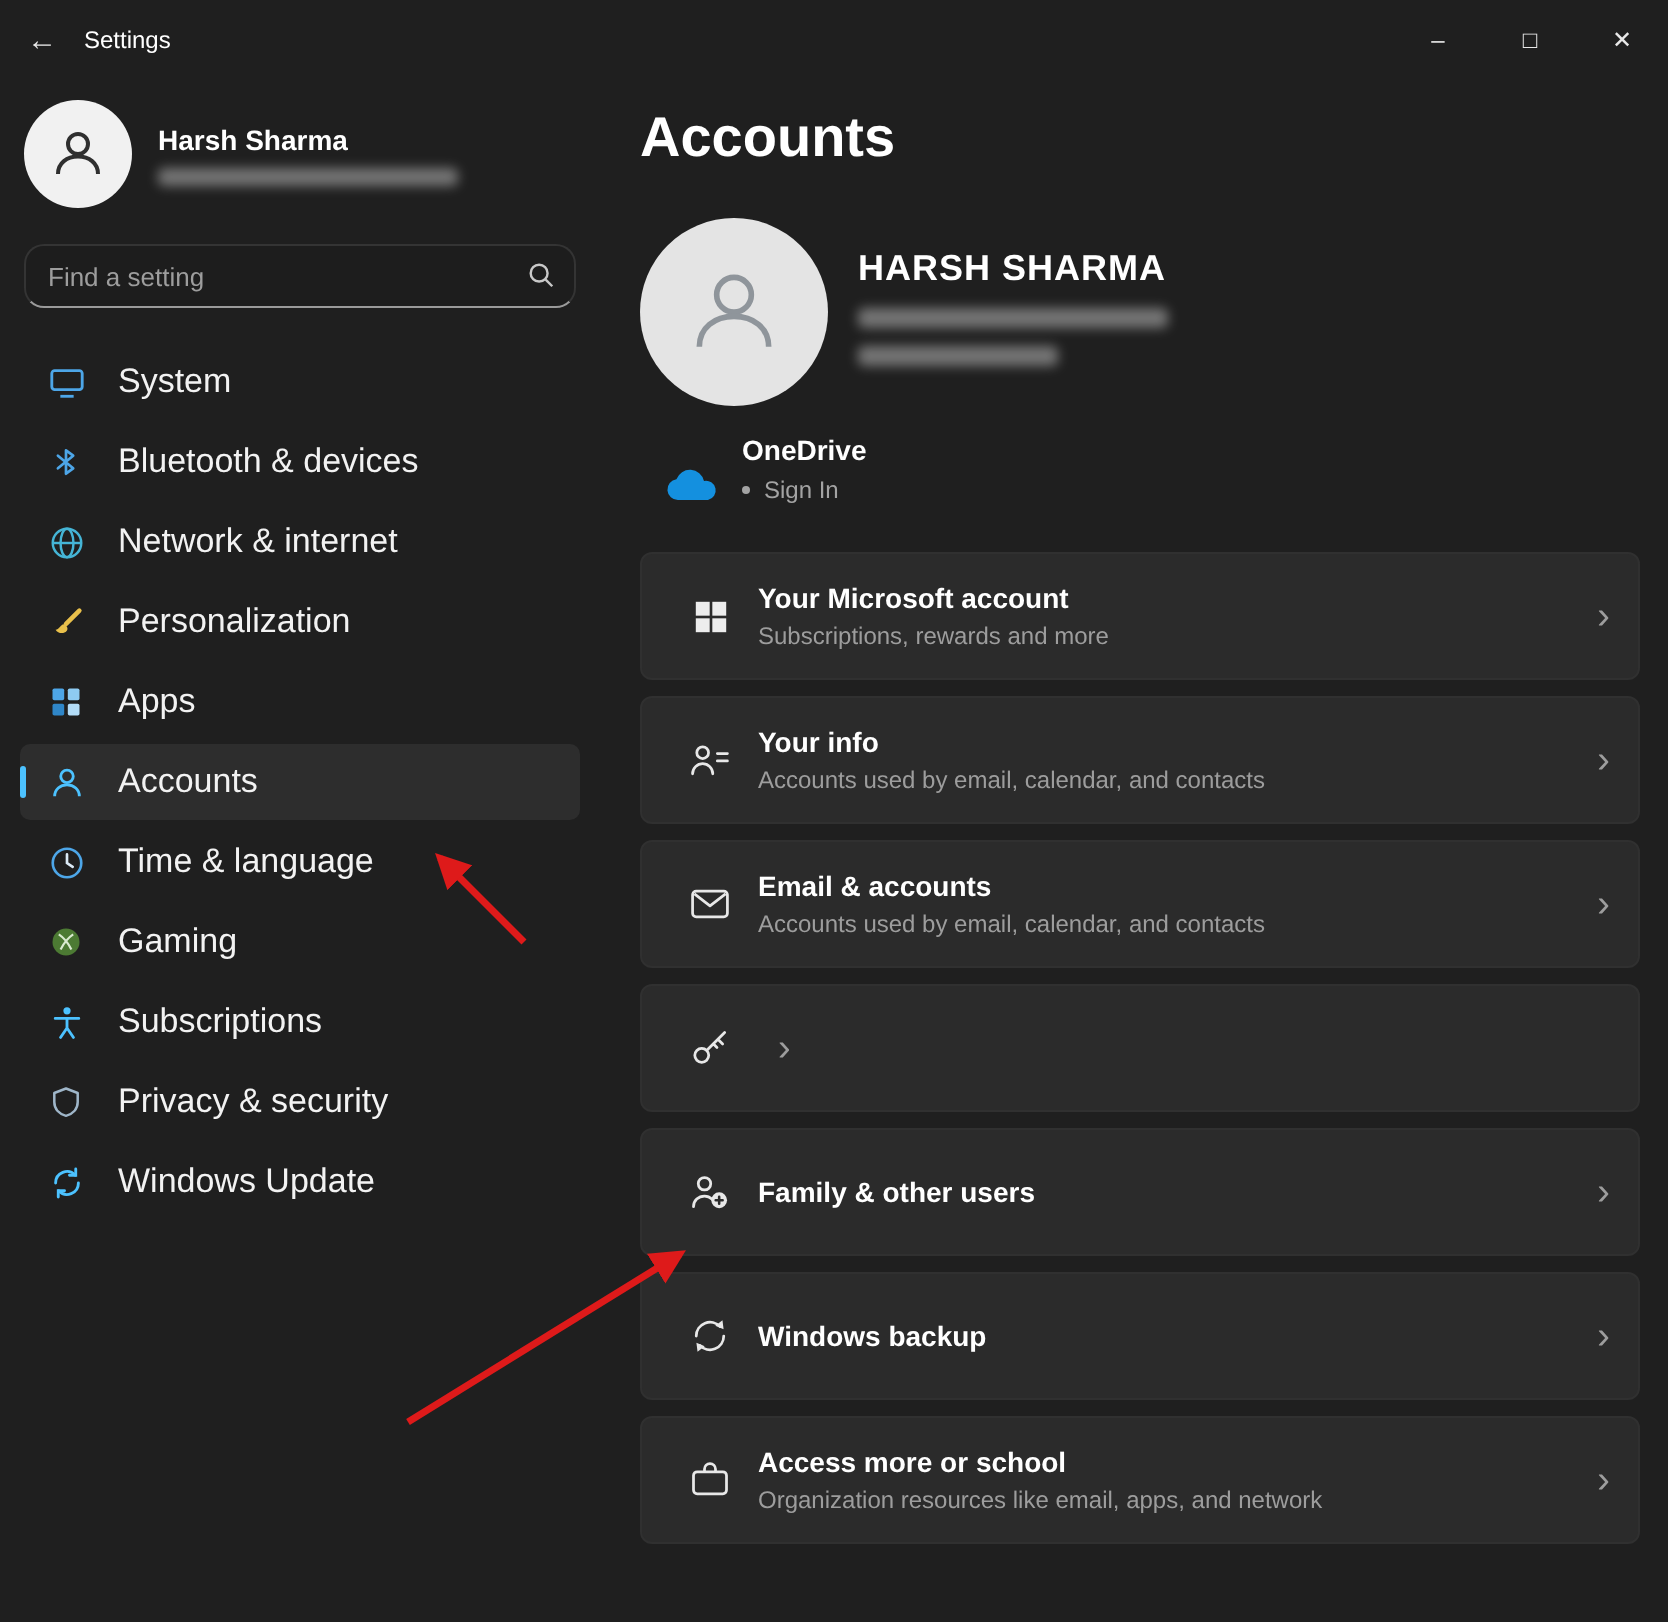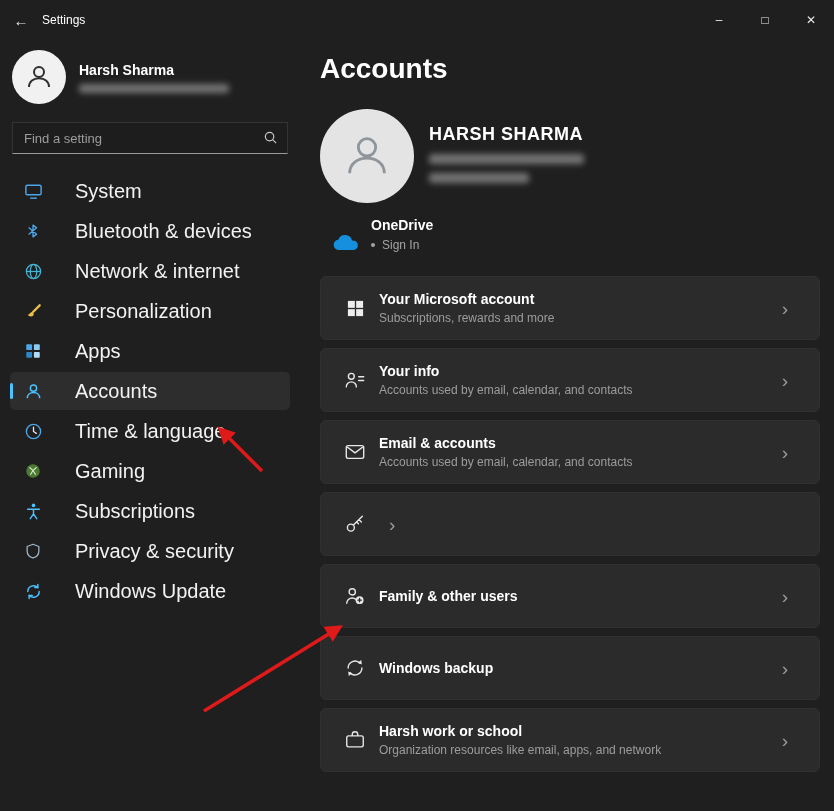--- a/index.html
+++ b/index.html
@@ -25,29 +25,29 @@
   .user { display:flex; align-items:center; gap:13px; padding:10px 4px 14px 2px; }
   .avatar-sm { width:54px; height:54px; border-radius:50%; background:#f1f1f1;
     display:flex; align-items:center; justify-content:center; flex-shrink:0; }
   .user-name { font-size:14px; font-weight:700; }
   .redacted { background:#8b8b8b; border-radius:3px; filter:blur(3px); opacity:.8; }
   .user .redacted { width:150px; height:9px; margin-top:6px; }
   
   .search { position:relative; margin:4px 2px 18px 2px; }
   .search input {
     width:100%; height:32px; background:#1d1d1d; color:#fff;
-    border:1px solid #343434; border-bottom:1px solid #9a9a9a; border-radius:0;
+    border:1px solid #343434; border-bottom:1px solid #9a9a9a; border-radius:10px;
     padding:0 32px 0 11px; font-size:13px; outline:none;
     font-family:"Liberation Sans","DejaVu Sans",sans-serif;
   }
   .search input::placeholder { color:#9d9d9d; }
   .search-glyph { position:absolute; right:10px; top:8px; }
   
-  .nav-item { height:38px; display:flex; align-items:center; gap:32px; padding:0 13px;
-    border-radius:5px; font-size:20px; position:relative; margin:2px 0; cursor:pointer; color:#f2f2f2; }
+  .nav-item { height:38px; display:flex; align-items:center; gap:16px; padding:0 13px;
+    border-radius:5px; font-size:17px; position:relative; margin:2px 0; cursor:pointer; color:#f2f2f2; }
   .nav-item.selected { background:#2d2d2d; }
   .nav-item.selected::before { content:""; position:absolute; left:0; top:11px; bottom:11px;
     width:3px; border-radius:3px; background:var(--accent,#4cc2ff); }
   .nav-icon { width:20px; height:20px; display:flex; align-items:center; justify-content:center; flex-shrink:0; }
   
   .main { flex:1; padding:0 14px 0 20px; }
   .page-title { font-size:28px; font-weight:700; margin:13px 0 24px 0; }
   .profile { display:flex; gap:15px; align-items:flex-start; }
   .avatar-lg { width:94px; height:94px; border-radius:50%; background:#e4e4e4;
     display:flex; align-items:center; justify-content:center; flex-shrink:0; }
@@ -55,21 +55,21 @@
   .profile-name { font-size:18px; font-weight:700; letter-spacing:.5px; }
   .profile-text .redacted { display:block; height:10px; margin-top:9px; }
   .red1 { width:155px; } .red2 { width:100px; }
   .onedrive { display:flex; align-items:flex-end; gap:12px; margin:14px 0 24px 11px; }
   .od-label { font-size:14px; font-weight:700; }
   .od-status { display:flex; align-items:center; gap:7px; margin-top:5px; color:#a3a3a3; font-size:12px; }
   .dot { width:4px; height:4px; border-radius:50%; background:#a3a3a3; }
   
   .cards { display:flex; flex-direction:column; gap:8px; width:500px; }
   .card { display:flex; align-items:center; height:64px; background:#2b2b2b;
-    border:1px solid #303030; border-radius:6px; padding:0 31px 0 10px; cursor:pointer; }
+    border:1px solid #303030; border-radius:6px; padding:0 14px 0 10px; cursor:pointer; }
   .card-icon { width:48px; display:flex; align-items:center; justify-content:center; flex-shrink:0; }
   .card-title { font-size:14px; font-weight:600; color:#fff; }
   .card-sub { font-size:12px; color:#9d9d9d; margin-top:4px; }
   .card-text { flex:1; min-width:0; }
   .chevron { color:#9d9d9d; font-size:19px; line-height:1; padding-left:10px; }
   
   .arrows { position:absolute; inset:0; width:834px; height:811px; pointer-events:none; z-index:5; }
   svg.icon { display:block; }
 </style>
 </head>
@@ -341,21 +341,21 @@
       </div>
 
       <div class="card">
         <span class="card-icon">
           <svg class="icon" width="22" height="22" viewBox="0 0 24 24" fill="none" stroke="#e8e8e8" stroke-width="1.5" stroke-linejoin="round">
             <rect x="3" y="7.5" width="18" height="12" rx="2"></rect>
               <path d="M9 7.5V6a3 3 0 0 1 6 0v1.5"></path>
           </svg>
         </span>
         <span class="card-text">
-          <div class="card-title">Harsh work or school</div>
+          <div class="card-title">Access more or school</div>
           <div class="card-sub">Organization resources like email, apps, and network</div>
         </span>
         <span class="chevron">›</span>
       </div>
 
     </div>
   </main>
 </div>
 
 <svg class="arrows" viewBox="0 0 834 811">

